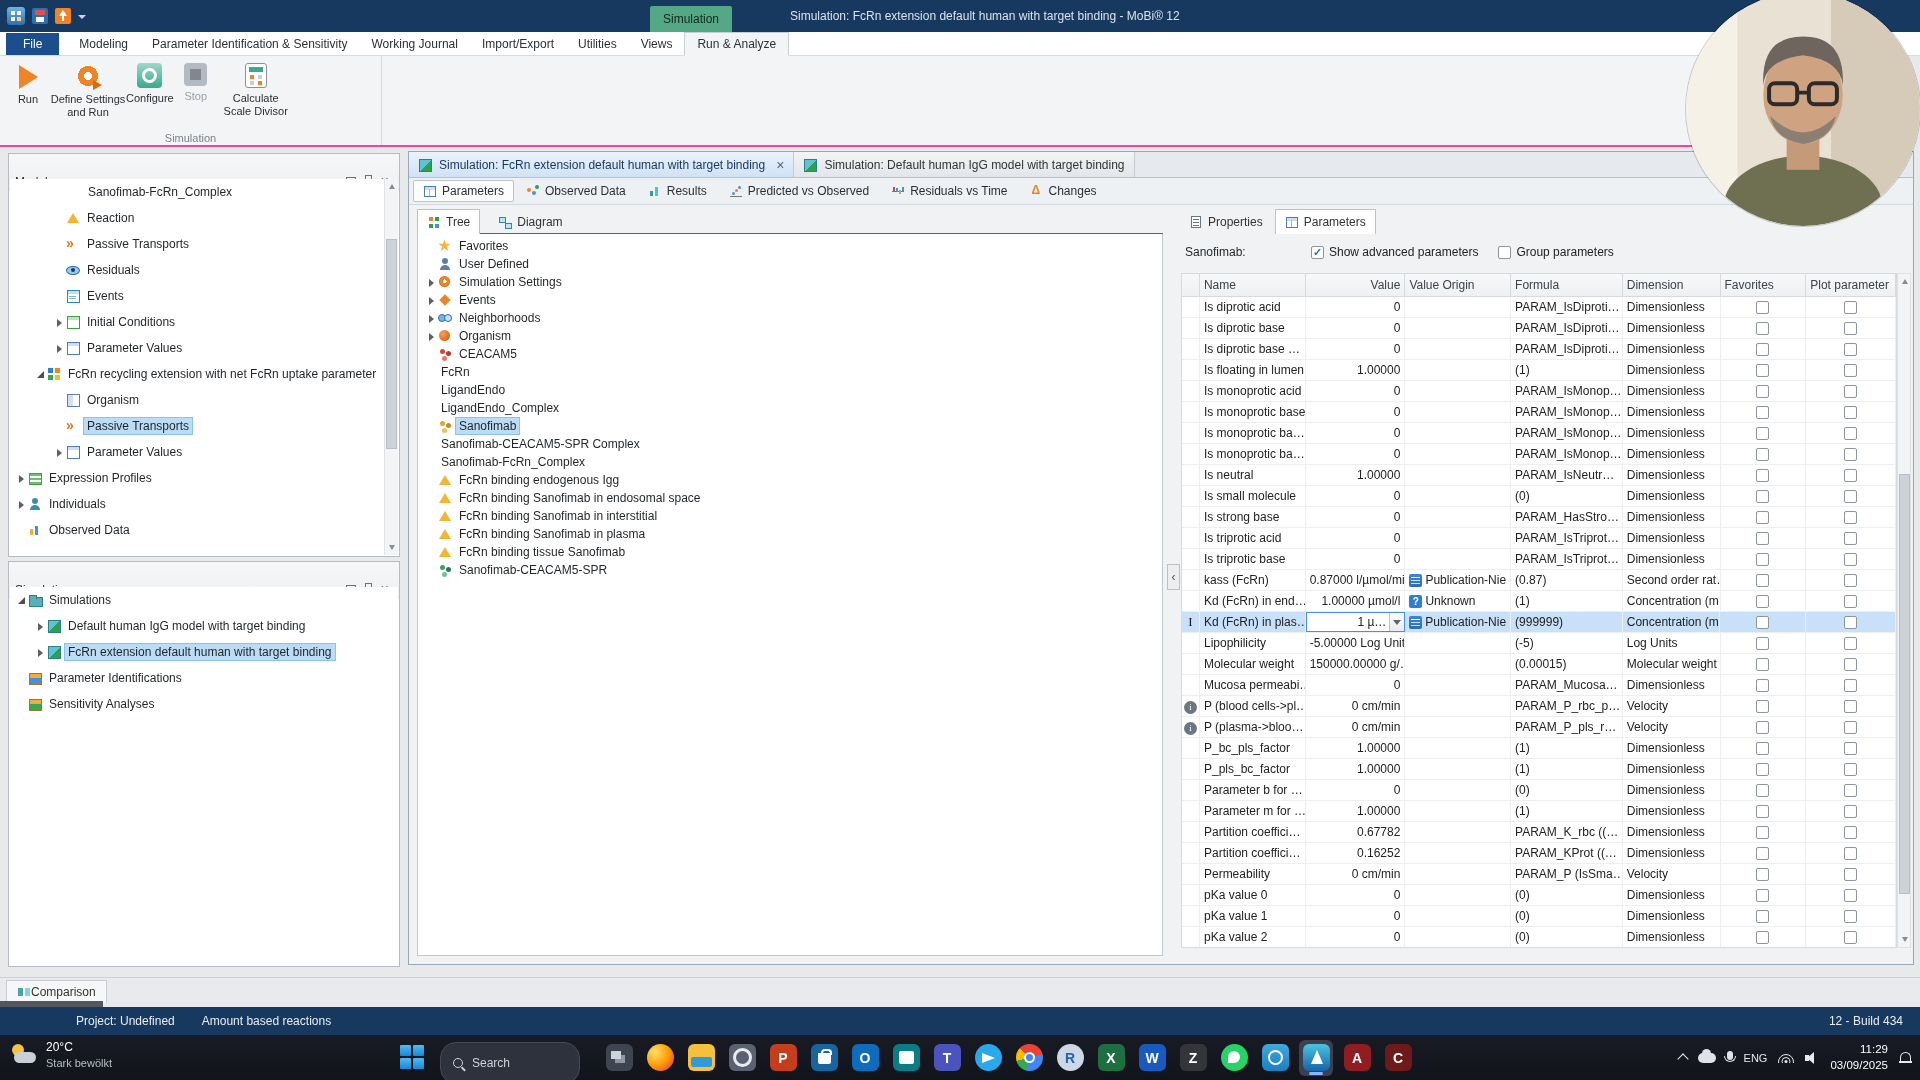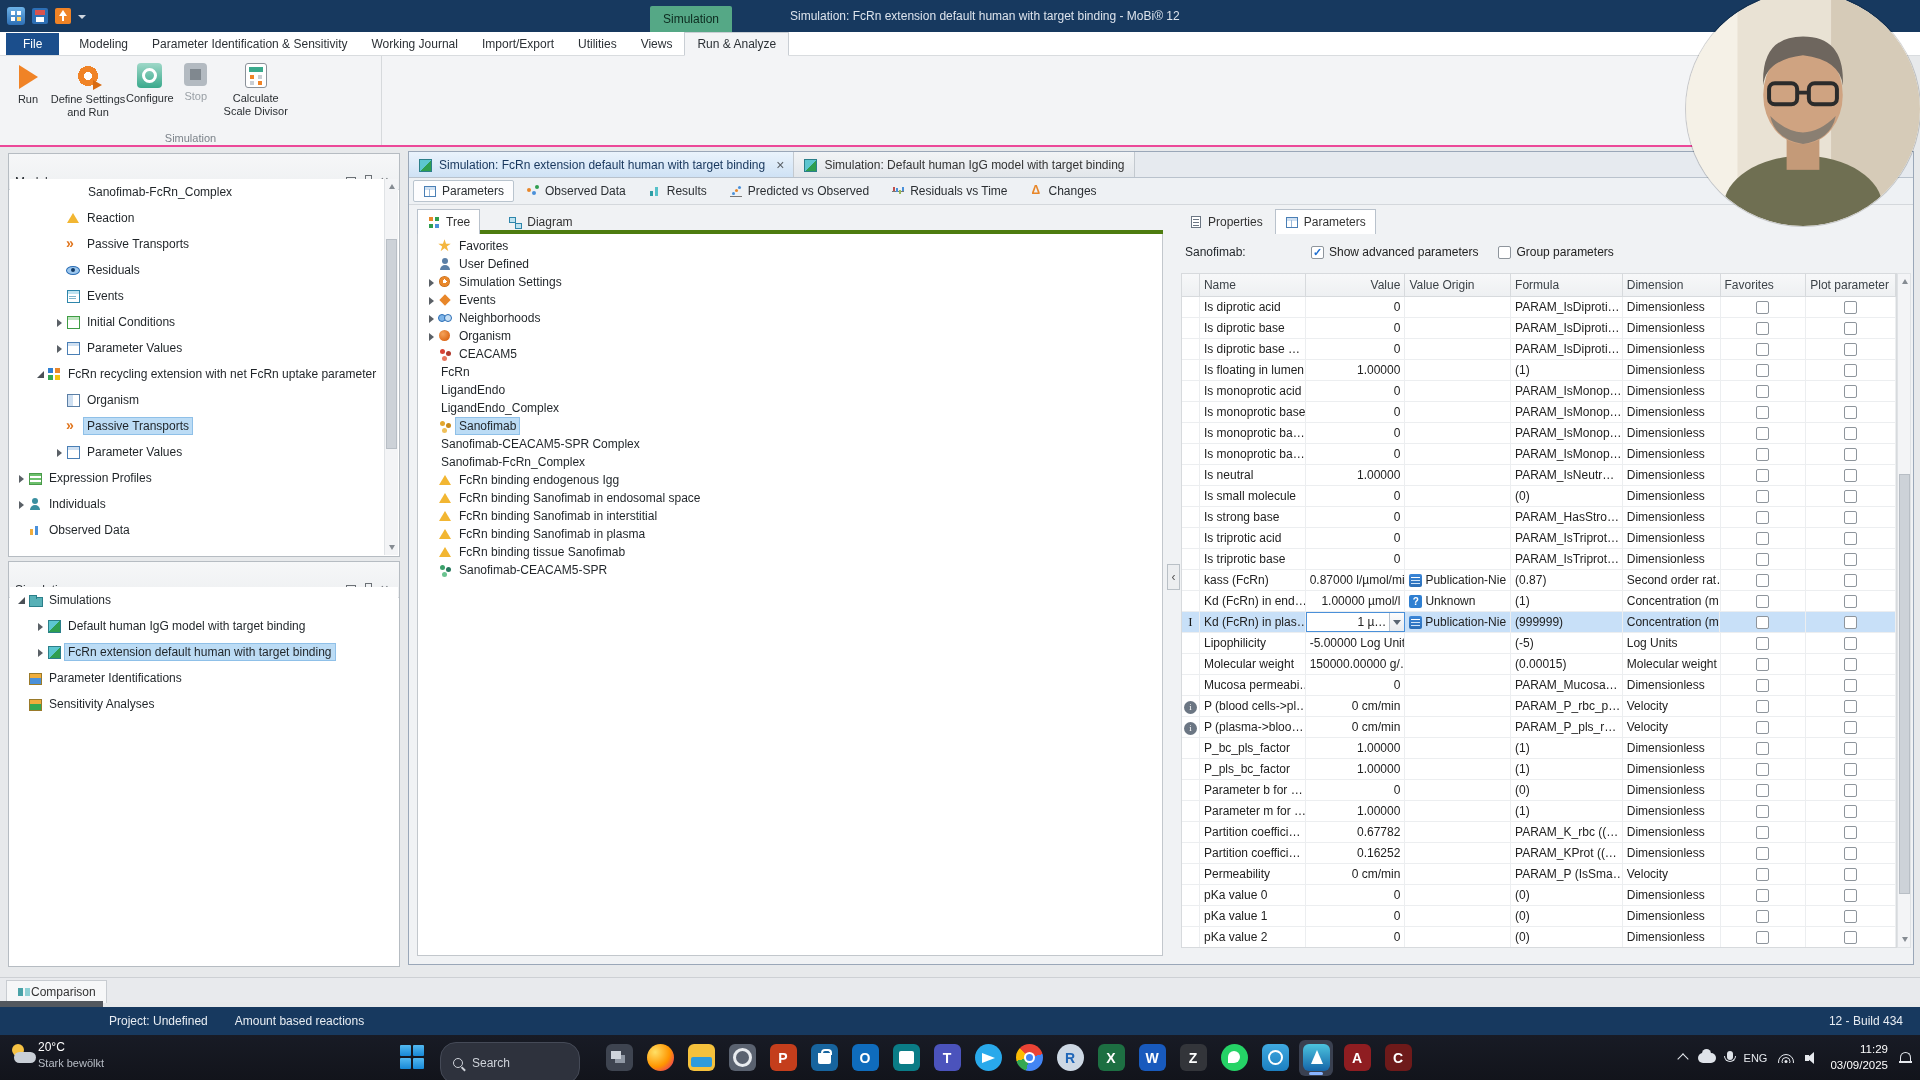--- a/index.html
+++ b/index.html
@@ -124,21 +124,21 @@
 .doc-tabbar{height:26px;background:#e6eaef;border-bottom:1px solid #b9c2cc;display:flex;align-items:stretch}
 .doctab{display:flex;align-items:center;gap:6px;padding:0 9px;border-right:1px solid #c3c9cf;font-size:12px;color:#333;background:linear-gradient(#f2f4f6,#e2e6ea);white-space:nowrap}
 .doctab.active{background:linear-gradient(#eaf3fc,#cfe2f5);color:#17365c}
 .doctab .ico{margin-right:0}
 .closex{color:#5a6066;font-size:14px;margin-left:5px}
 .view-tabbar{height:27px;background:#eef1f4;border-bottom:1px solid #d4d8dc;display:flex;align-items:center;gap:2px;padding:0 4px}
 .vtab{display:flex;align-items:center;gap:5px;height:22px;padding:0 9px;font-size:12px;color:#2b2f33;border:1px solid transparent;border-radius:2px;white-space:nowrap}
 .vtab.active{background:#fdfdfe;border-color:#b9c4ce}
 .doc-content{position:absolute;left:0;top:53px;right:0;bottom:0}
 .tree-pane{position:absolute;left:8px;top:4px;width:746px;bottom:8px}
-.pane-tabs{height:25px;display:flex;gap:18px;border-bottom:4px solid #4d7c0f}
+.pane-tabs{height:25px;display:flex;gap:8px;border-bottom:1px solid #4d7c0f}
 .mtab{display:flex;align-items:center;gap:5px;padding:0 9px;height:25px;font-size:12px;color:#333;border:1px solid transparent;border-bottom:none}
 .mtab.active{background:#fff;border-color:#b9c2cc}
 .tree-list{position:absolute;left:0;right:0;top:25px;bottom:0;background:#fff;border:1px solid #c2c7cc;border-top:none;padding:3px 2px;overflow:hidden}
 .splitter{position:absolute;left:758px;width:13px;top:4px;bottom:8px}
 .collapse-btn{position:absolute;left:0;top:355px;width:13px;height:26px;background:#eceef0;border:1px solid #b9c0c6;display:flex;align-items:center;justify-content:center;color:#555;font-size:12px}
 .props-pane{position:absolute;left:770px;right:4px;top:4px;bottom:8px}
 .props-tabs{height:26px;display:flex;gap:2px}
 .props-toolbar{height:34px;display:flex;align-items:center;padding:0 6px;gap:0}
 .entity{width:126px;color:#1f2428}
 .cbgroup{display:flex;align-items:center;gap:5px;margin-right:20px}
@@ -172,25 +172,25 @@
 .oic-unk{background:#2f7fd1;color:#fff;font-size:10px;line-height:13px;text-align:center;font-weight:bold}
 .otext{overflow:hidden;white-space:nowrap}
 .info-ic{display:inline-block;width:13px;height:13px;border-radius:50%;background:#6b7683;color:#fff;font-size:9px;line-height:13px;text-align:center;font-family:"Liberation Serif",serif;margin-top:3px}
 .ibeam{font-family:"Liberation Serif",serif;font-size:13px;color:#1a1a1a}
 .tbl-scroll{position:absolute;left:718px;top:64px;width:14px;height:675px;background:#f3f4f6;border:1px solid #dfe2e5}
 
 .comp-strip{position:absolute;left:0;top:977px;width:1920px;height:25px;background:#e8eaed;border-top:1px solid #cdd0d4}
 .comp-tab{position:absolute;left:6px;top:2px;height:23px;display:flex;align-items:center;padding:0 10px;background:#f6f7f8;border:1px solid #c8ccd1;border-bottom:none;font-size:12px;color:#333}
 .dark-frag{position:absolute;left:0;top:1001px;width:103px;height:7px;background:#53585e}
 .statusbar{position:absolute;left:0;top:1007px;width:1920px;height:28px;background:#17395f;display:flex;align-items:center;color:#e8edf3;font-size:12px}
-.sb-project{margin-left:109px}
+.sb-project{margin-left:76px}
 .sb-mode{margin-left:27px}
 .sb-build{margin-left:auto;margin-right:17px}
 .taskbar{position:absolute;left:0;top:1035px;width:1920px;height:45px;background:linear-gradient(#181b25,#12141b)}
-.weather{position:absolute;left:10px;top:5px;display:flex;gap:0;align-items:center}
+.weather{position:absolute;left:10px;top:5px;display:flex;gap:8px;align-items:center}
 .w-ic{position:relative;width:28px;height:24px}
 .w-ic::before{content:"";position:absolute;left:2px;top:1px;width:12px;height:12px;border-radius:50%;background:#f6c244}
 .w-ic::after{content:"";position:absolute;left:4px;top:9px;width:22px;height:11px;border-radius:7px;background:#c9cfd6}
 .w-txt{display:flex;flex-direction:column;line-height:1.3}
 .w-temp{color:#fff;font-size:12px}
 .w-desc{color:#b8bec6;font-size:11px}
 .start{position:absolute;left:400px;top:10px;display:grid;grid-template-columns:11px 11px;grid-gap:2px}
 .start span{width:11px;height:11px;background:linear-gradient(#53b9f1,#1788d6);border-radius:1px}
 .search{position:absolute;left:440px;top:7px;width:140px;height:42px;border-radius:16px;background:#2e323d;border:1px solid #454a57;display:flex;align-items:center;gap:9px;padding:0 12px;color:#cfd3da;font-size:12px}
 .mag{width:10px;height:10px;border:1.5px solid #cfd3da;border-radius:50%;position:relative;flex:none}

